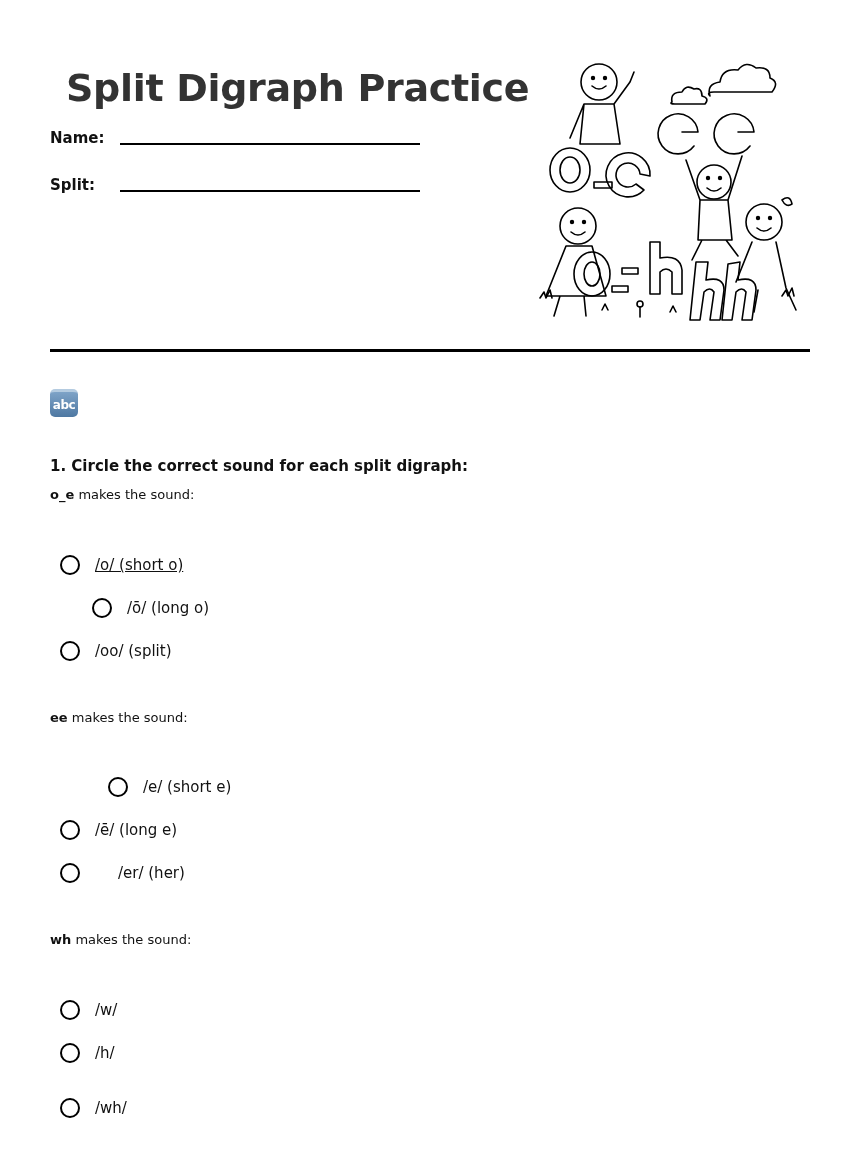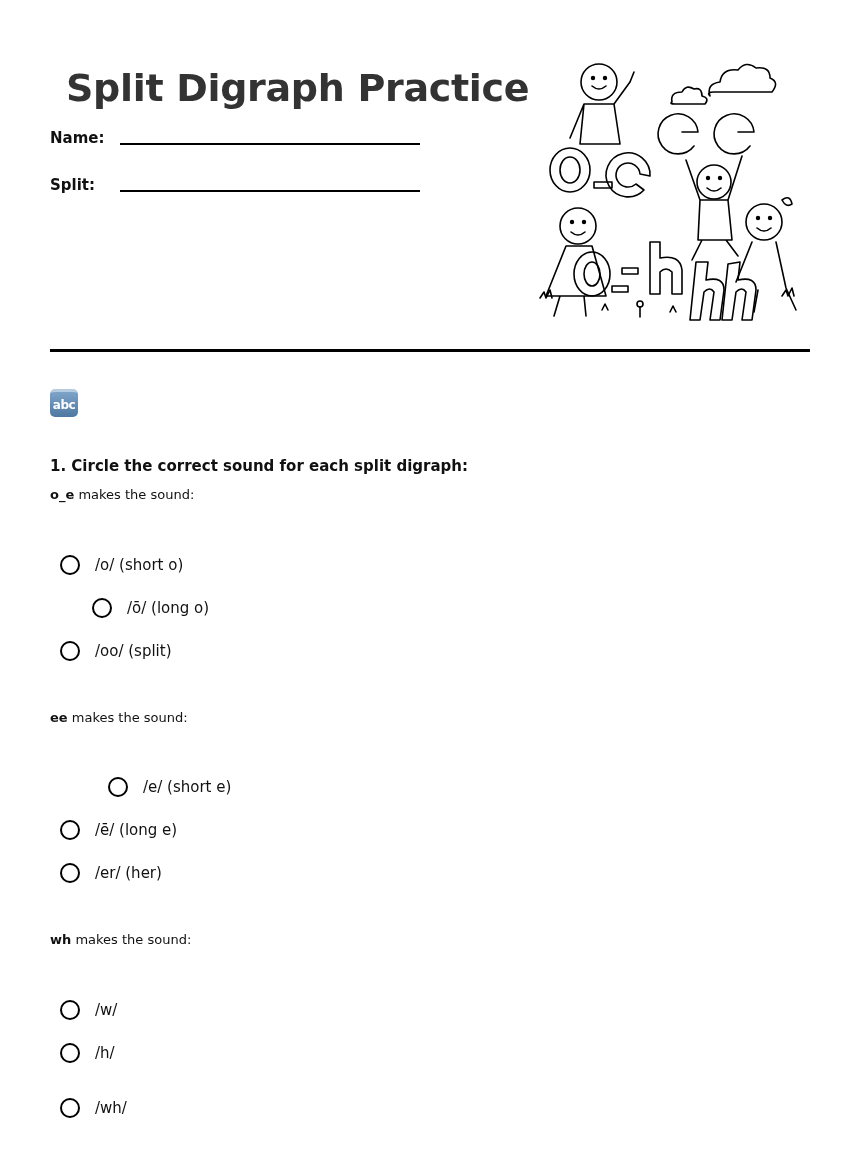--- a/index.html
+++ b/index.html
@@ -103,21 +103,21 @@
 
 <div class="part-heading">
   <div class="abc-icon">abc</div>
 </div>
 
 <div class="question">1. Circle the correct sound for each split digraph:</div>
 
 <div class="prompt" style="top:487px;">
   <b>o_e</b><span> makes the sound:</span>
 </div>
-<div class="option" style="top:555px;">
+<div class="option" style="top:555px;text-decoration:underline;">
   <span class="circle"></span>
   <span>/o/ (short o)</span>
 </div>
 <div class="option" style="top:598px;padding-left:32px;">
   <span class="circle"></span>
   <span>/ō/ (long o)</span>
 </div>
 <div class="option" style="top:641px;">
   <span class="circle"></span>
   <span>/oo/ (split)</span>
@@ -127,21 +127,21 @@
   <b>ee</b><span> makes the sound:</span>
 </div>
 <div class="option" style="top:777px;padding-left:48px;">
   <span class="circle"></span>
   <span>/e/ (short e)</span>
 </div>
 <div class="option" style="top:820px;justify-content:center;">
   <span class="circle"></span>
   <span>/ē/ (long e)</span>
 </div>
-<div class="option" style="top:863px;">
+<div class="option" style="top:863px;gap:23px;">
   <span class="circle"></span>
   <span>/er/ (her)</span>
 </div>
 
 <div class="prompt" style="top:932px;">
   <b>wh</b><span> makes the sound:</span>
 </div>
 <div class="option" style="top:1000px;">
   <span class="circle"></span>
   <span>/w/</span>

